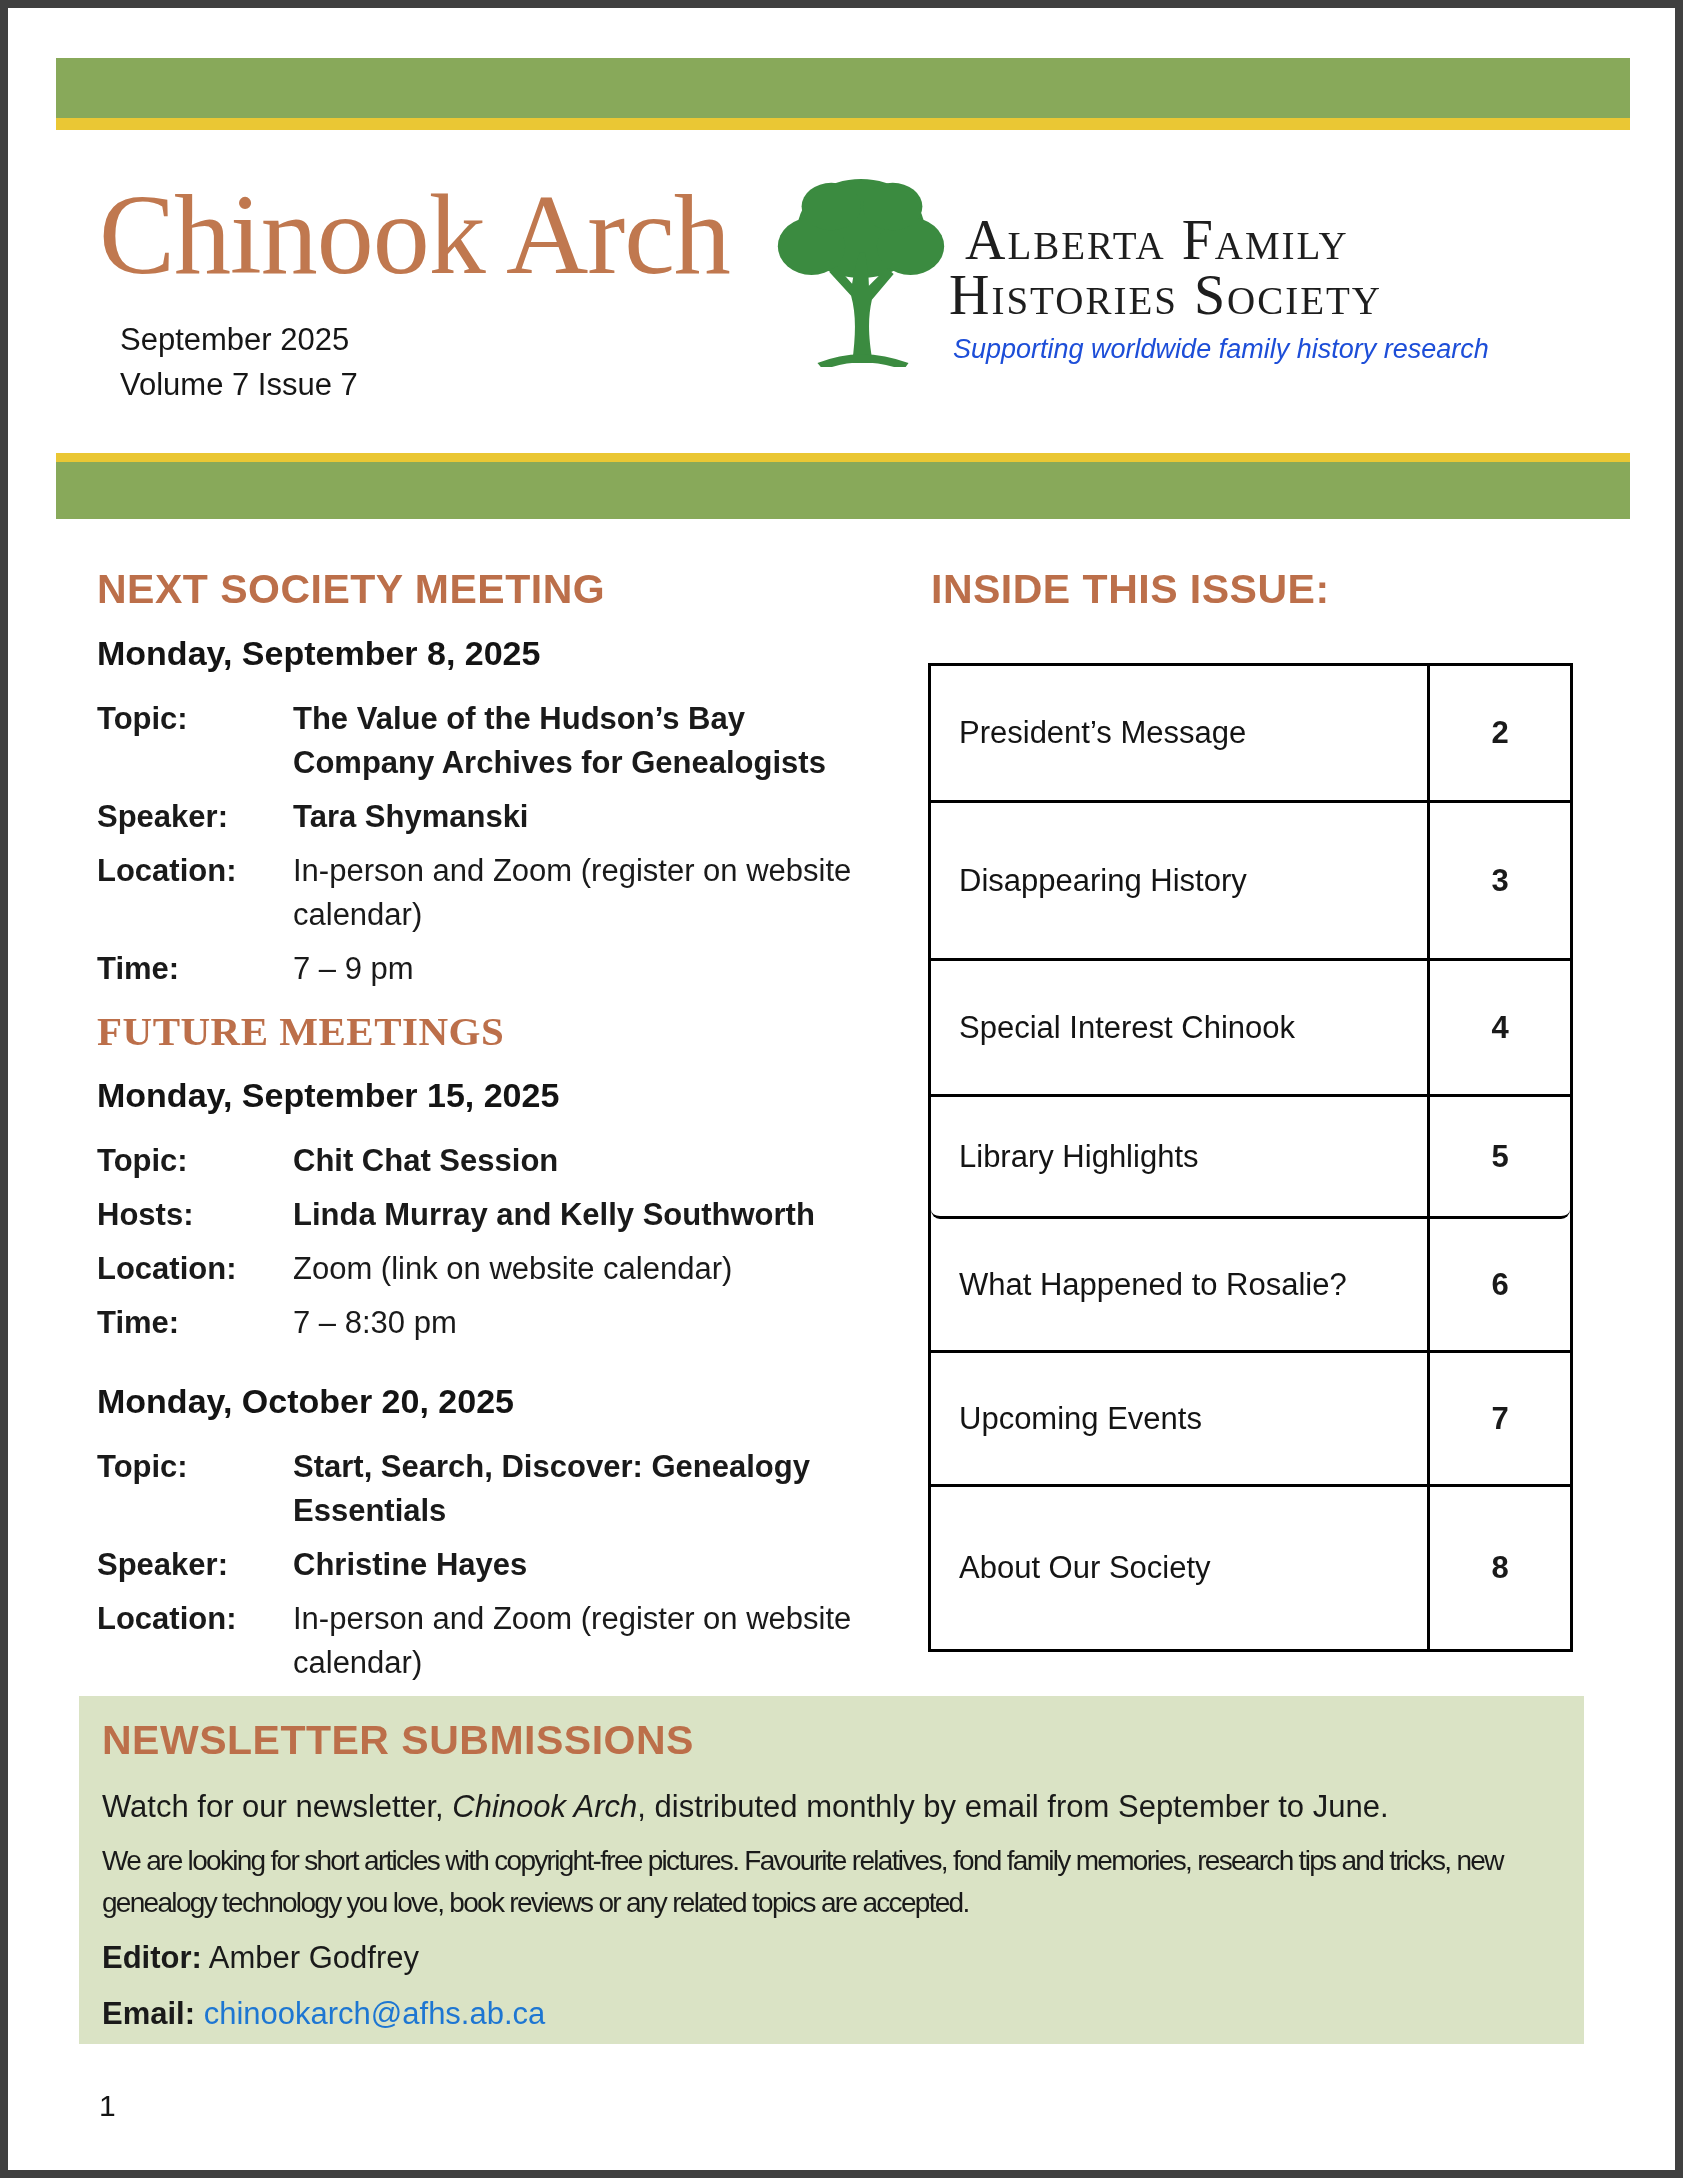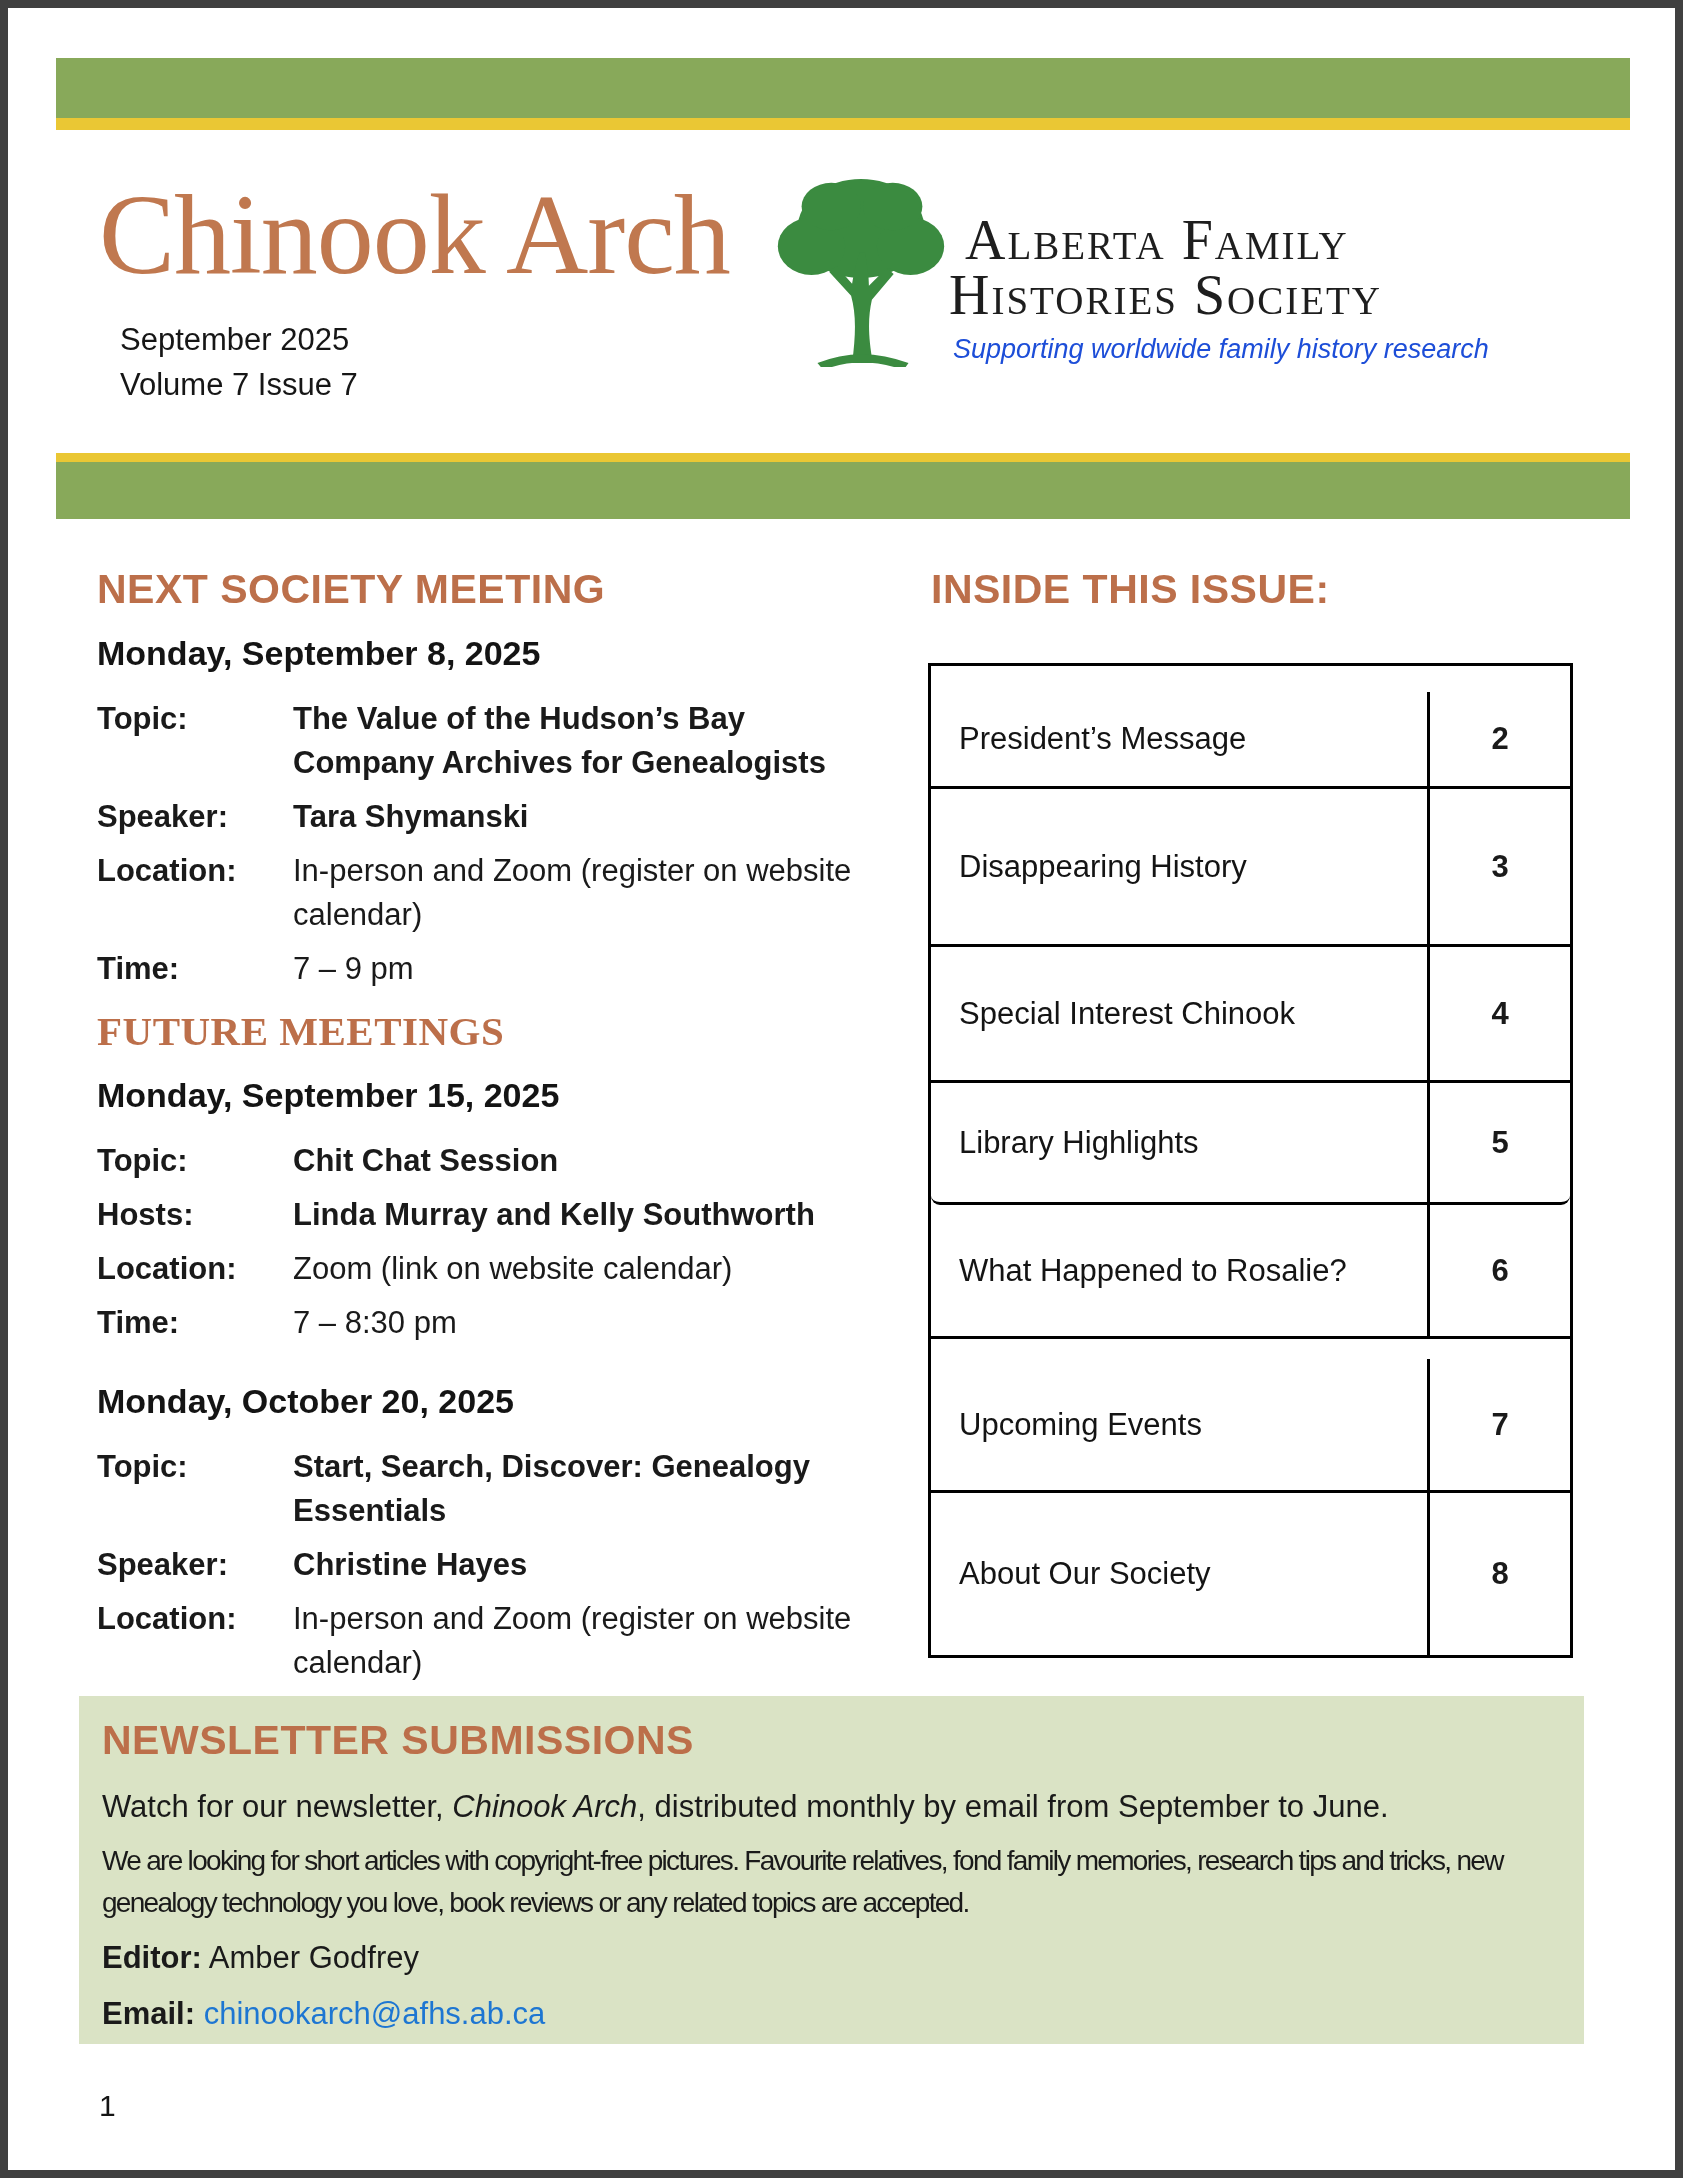--- a/index.html
+++ b/index.html
@@ -43,26 +43,26 @@
   .def-label{flex:0 0 196px;font-weight:700;}
   .def-value{max-width:564px;}
   .bold{font-weight:700;}
   
   .toc-heading{position:absolute;left:923px;top:557px;}
   .toc-table{
     position:absolute;left:920px;top:655px;width:645px;
     border:3px solid #000;box-sizing:border-box;background:#fff;
   }
   .toc-row{display:flex;box-sizing:border-box;border-bottom:3px solid #000;}
-  .toc-row:nth-of-type(1){height:97px;margin-top:26px;}
+  .toc-row:nth-of-type(1){height:137px;}
   .toc-row:nth-of-type(2){height:158px;}
   .toc-row:nth-of-type(3){height:136px;}
   .toc-row:nth-of-type(4){height:122px;border-radius:9px;}
   .toc-row:nth-of-type(5){height:134px;}
-  .toc-row:nth-of-type(6){height:134px;margin-top:20px;}
+  .toc-row:nth-of-type(6){height:134px;}
   .toc-row:nth-of-type(7){height:162px;border-bottom:none;}
   .toc-title{flex:1;display:flex;align-items:center;padding-left:28px;font-size:31px;color:#141414;}
   .toc-page{width:140px;border-left:3px solid #000;display:flex;align-items:center;justify-content:center;font-size:31px;font-weight:700;}
   
   .subs-box{
     position:absolute;left:71px;top:1688px;width:1505px;height:348px;
     background:#DAE3C5;box-sizing:border-box;padding:20px 23px 0 23px;
   }
   .subs-box h2.sec{margin-bottom:22px;}
   .subs-para{font-size:31px;line-height:42px;margin:0 0 12px 0;}

